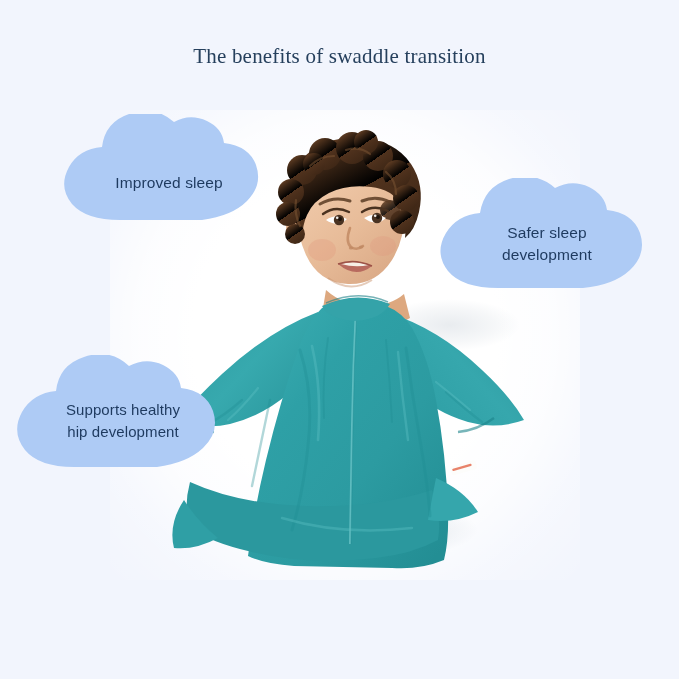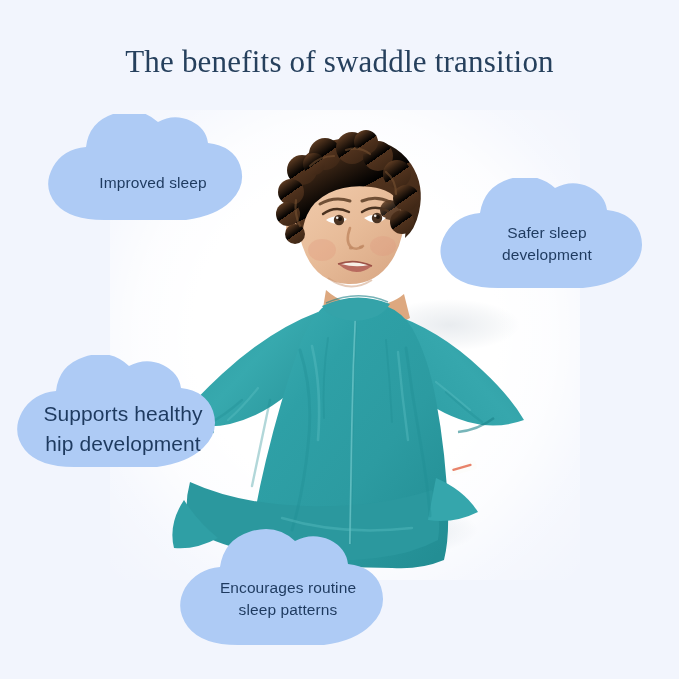--- a/index.html
+++ b/index.html
@@ -32,21 +32,21 @@
   }
 
   
   .title {
     position: absolute;
     left: 0;
     top: 44px;
     width: 679px;
     text-align: center;
     font-family: "Liberation Serif", serif;
-    font-size: 31px;
+    font-size: 21px;
     font-weight: 400;
     letter-spacing: 0.2px;
     color: #26405d;
     white-space: nowrap;
   }
 
   
   .product {
     position: absolute;
     left: 150px;
@@ -75,28 +75,28 @@
     font-family: "Liberation Sans", sans-serif;
     font-size: 15.5px;
     font-weight: 400;
     line-height: 1.45;
     letter-spacing: 0.1px;
     white-space: pre-line;
     text-align: center;
   }
 
   
-  #cloud-improved-sleep   { left: 44px;  top: 114px; width: 218px; height: 112px; }
+  #cloud-improved-sleep   { left: 60px;  top: 114px; width: 218px; height: 112px; }
   #cloud-improved-sleep .cloud-label   { top: 58px; }
 
   #cloud-safer-sleep      { left: 436px; top: 178px; width: 222px; height: 116px; }
   #cloud-safer-sleep .cloud-label      { top: 44px; }
 
   #cloud-hip-development  { left: 14px;  top: 355px; width: 218px; height: 118px; }
-  #cloud-hip-development .cloud-label  { top: 44px; font-size: 21px; }
+  #cloud-hip-development .cloud-label  { top: 44px; font-size: 15px; }
 
   #cloud-self-soothing    { left: 466px; top: 455px; width: 212px; height: 118px; }
   #cloud-self-soothing .cloud-label    { top: 46px; }
 
   #cloud-sleep-patterns   { left: 176px; top: 529px; width: 224px; height: 122px; }
   #cloud-sleep-patterns .cloud-label   { top: 48px; }
 </style>
 </head>
 <body>
 
@@ -350,31 +350,14 @@
                q16 8 18 23
                q25 3 32 23
                q7 21 -10 37
                q-16 15 -46 19 z" fill="#aecbf5"></path>
     </svg>
     <div class="cloud-label">Supports healthy
 hip development</div>
   </div>
 
 
-  <div class="cloud" id="cloud-sleep-patterns">
-    <svg viewBox="0 0 224 122" preserveAspectRatio="none" xmlns="http://www.w3.org/2000/svg">
-      <path d="M62 116
-               q-36 0 -50 -18
-               q-14 -19 -3 -39
-               q12 -19 35 -21
-               q4 -27 29 -35
-               q27 -9 46 9
-               q17 -9 35 -1
-               q16 8 18 24
-               q26 3 33 23
-               q7 22 -10 38
-               q-16 16 -47 20 z" fill="#aecbf5"></path>
-    </svg>
-    <div class="cloud-label">Encourages routine
-sleep patterns</div>
-  </div>
 
 </div>
 
 </body></html>

